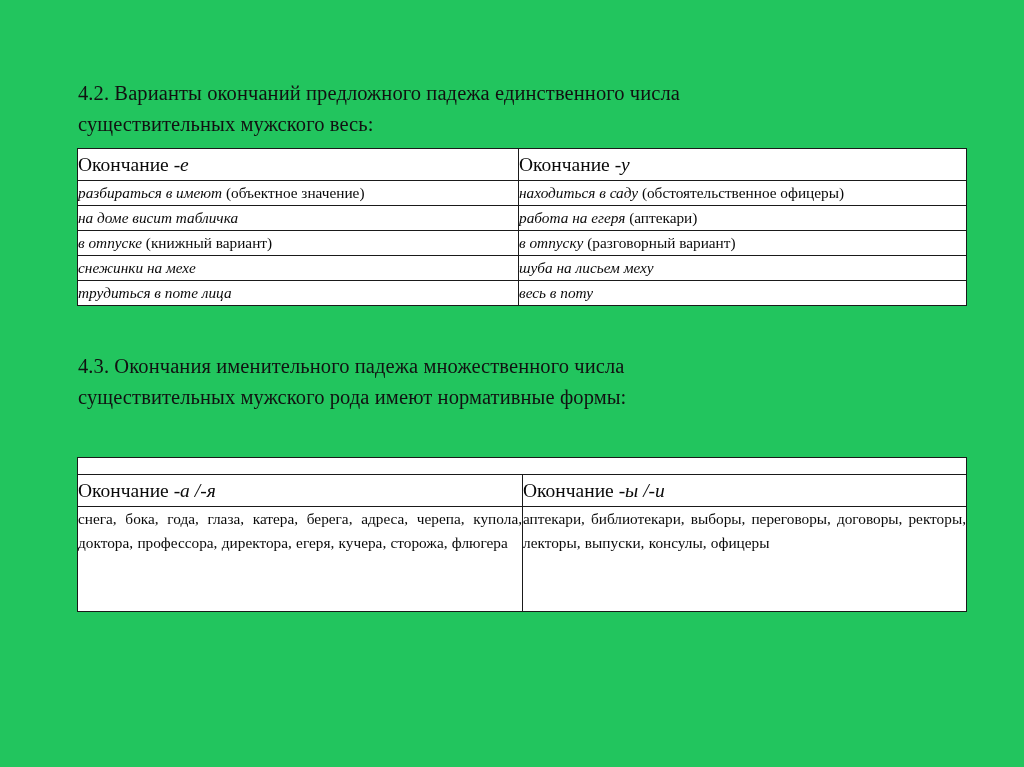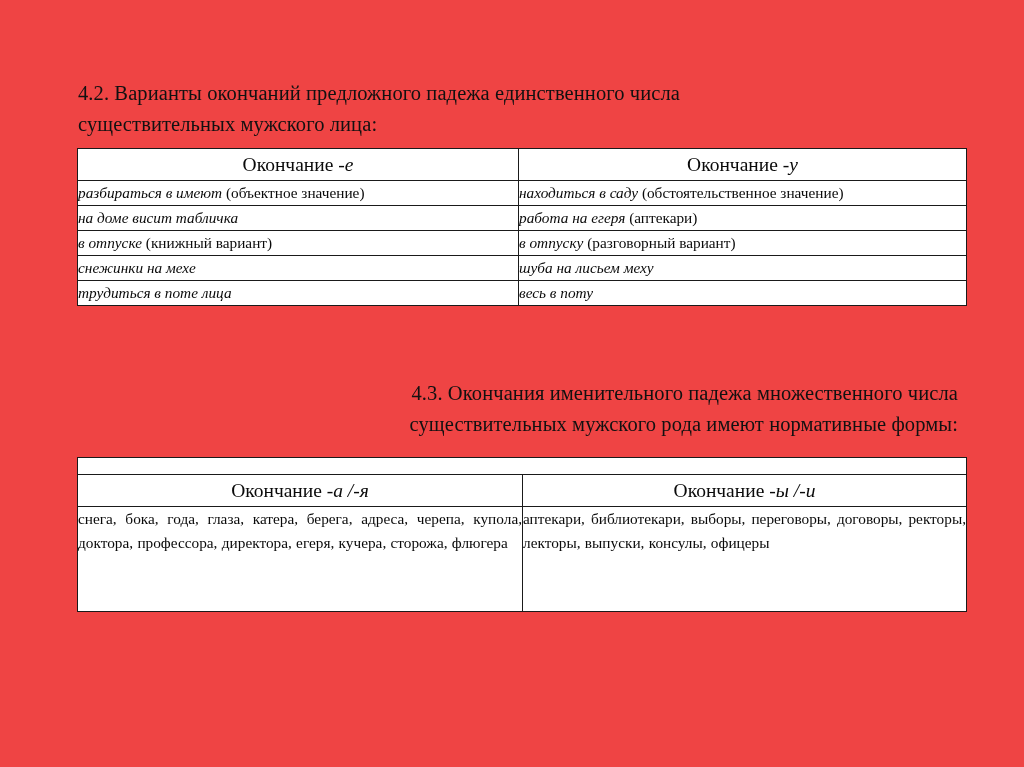--- a/index.html
+++ b/index.html
@@ -13,51 +13,51 @@
     position: relative;
     font-family: "Liberation Serif", "DejaVu Serif", serif;
     color: #0a0a0a;
     overflow: hidden;
   }
   .page {
     position: absolute;
     left: 0; top: 0;
     width: 1024px;
     height: 767px;
-    background: #ef4444;
+    background: #22c55e;
   }
 
   
   .section-heading {
     position: absolute;
     left: 78px;
     width: 880px;
     font-size: 20.5px;
     line-height: 31px;
     color: #111;
     letter-spacing: 0.1px;
   }
   #heading-42 { top: 78px; }
-  #heading-43 { top: 378px; text-align: right; }
+  #heading-43 { top: 351px; }
   .section-heading .line { display: block; white-space: nowrap; }
 
   
   .doc-table {
     position: absolute;
     border-collapse: collapse;
     table-layout: fixed;
     background: #fff;
   }
   .doc-table td {
     border: 1.6px solid #1a1a1a;
     padding: 0;
     vertical-align: middle;
   }
   .hdr-cell {
-    text-align: center;
+    text-align: left;
     font-size: 19.5px;
     white-space: nowrap;
   }
   .hdr-cell .ital { font-style: italic; }
   .body-cell {
     font-style: italic;
     font-size: 15.3px;
     text-align: left;
     padding: 1px 6px 2px 7px;
     white-space: nowrap;
@@ -101,37 +101,37 @@
     word-spacing: 0.5px;
   }
 </style>
 </head>
 <body>
 
 <div class="page">
 
   <div class="section-heading" id="heading-42">
     <span class="line">4.2. Варианты окончаний предложного падежа единственного числа</span>
-    <span class="line">существительных мужского лица:</span>
+    <span class="line">существительных мужского весь:</span>
   </div>
 
   <table class="doc-table" id="table-endings-prepositional">
     <colgroup>
       <col class="col-left">
         <col class="col-right">
     </colgroup>
     <tbody>
       <tr class="header-row">
         <td class="hdr-cell"><span>Окончание </span><span class="ital">-е</span></td>
         <td class="hdr-cell"><span>Окончание </span><span class="ital">-у</span></td>
       </tr>
 
       <tr class="data-row">
         <td class="body-cell"><span>разбираться в имеют </span><span class="rom">(объектное значение)</span></td>
-        <td class="body-cell"><span>находиться в саду </span><span class="rom">(обстоятельственное значение)</span></td>
+        <td class="body-cell"><span>находиться в саду </span><span class="rom">(обстоятельственное офицеры)</span></td>
       </tr>
 
       <tr class="data-row">
         <td class="body-cell"><span>на доме висит табличка</span><span class="rom"></span></td>
         <td class="body-cell"><span>работа на егеря </span><span class="rom">(аптекари)</span></td>
       </tr>
 
       <tr class="data-row">
         <td class="body-cell"><span>в отпуске </span><span class="rom">(книжный вариант)</span></td>
         <td class="body-cell"><span>в отпуску </span><span class="rom">(разговорный вариант)</span></td>

